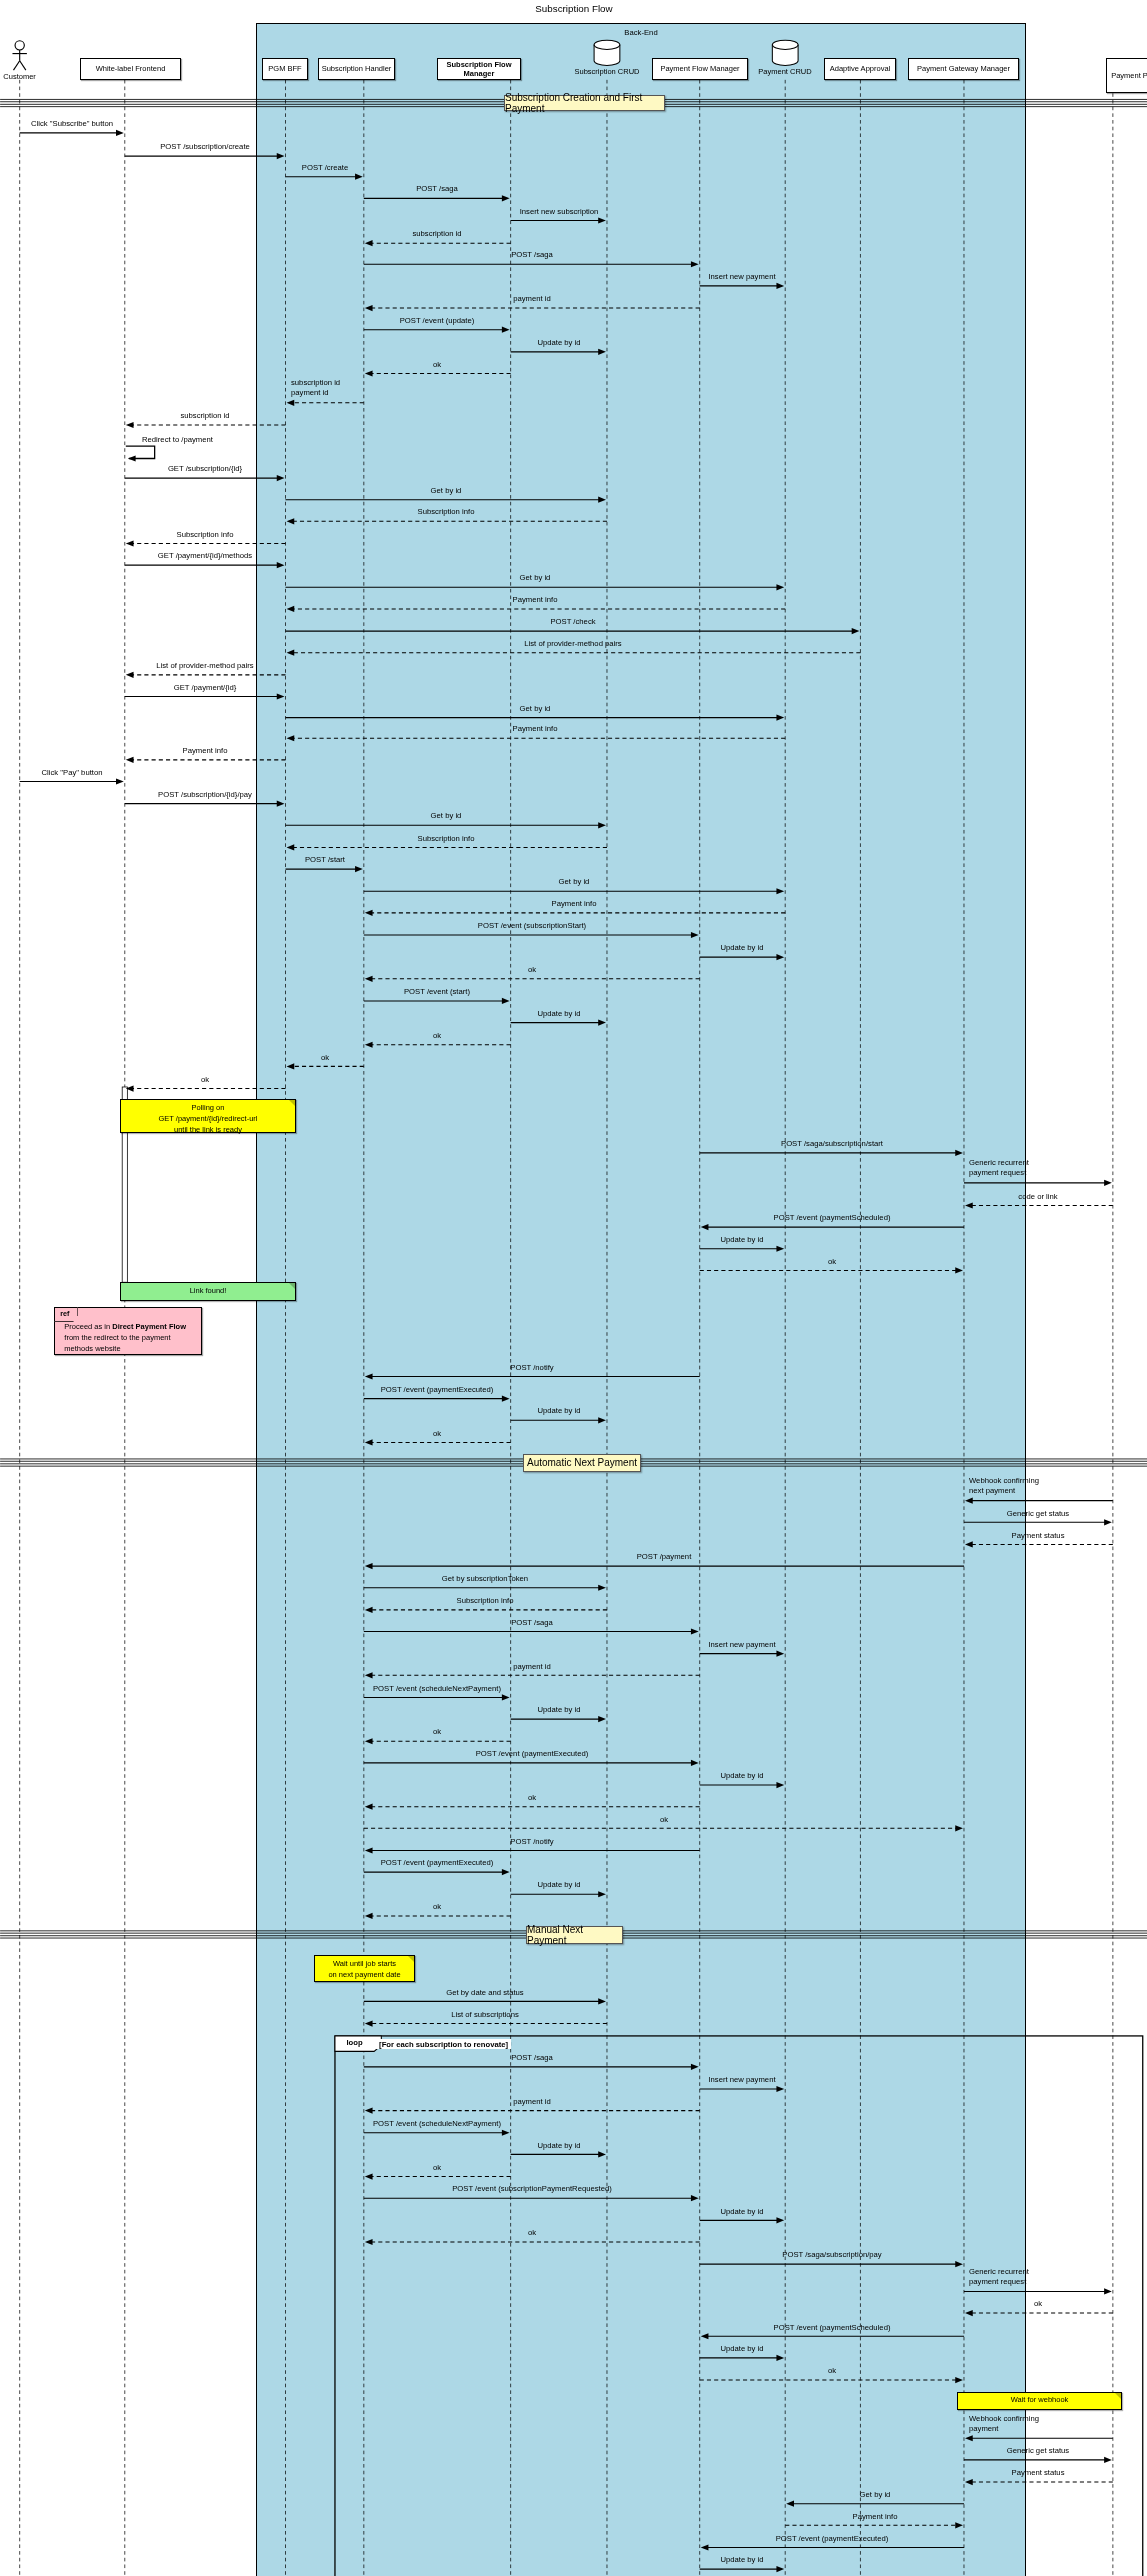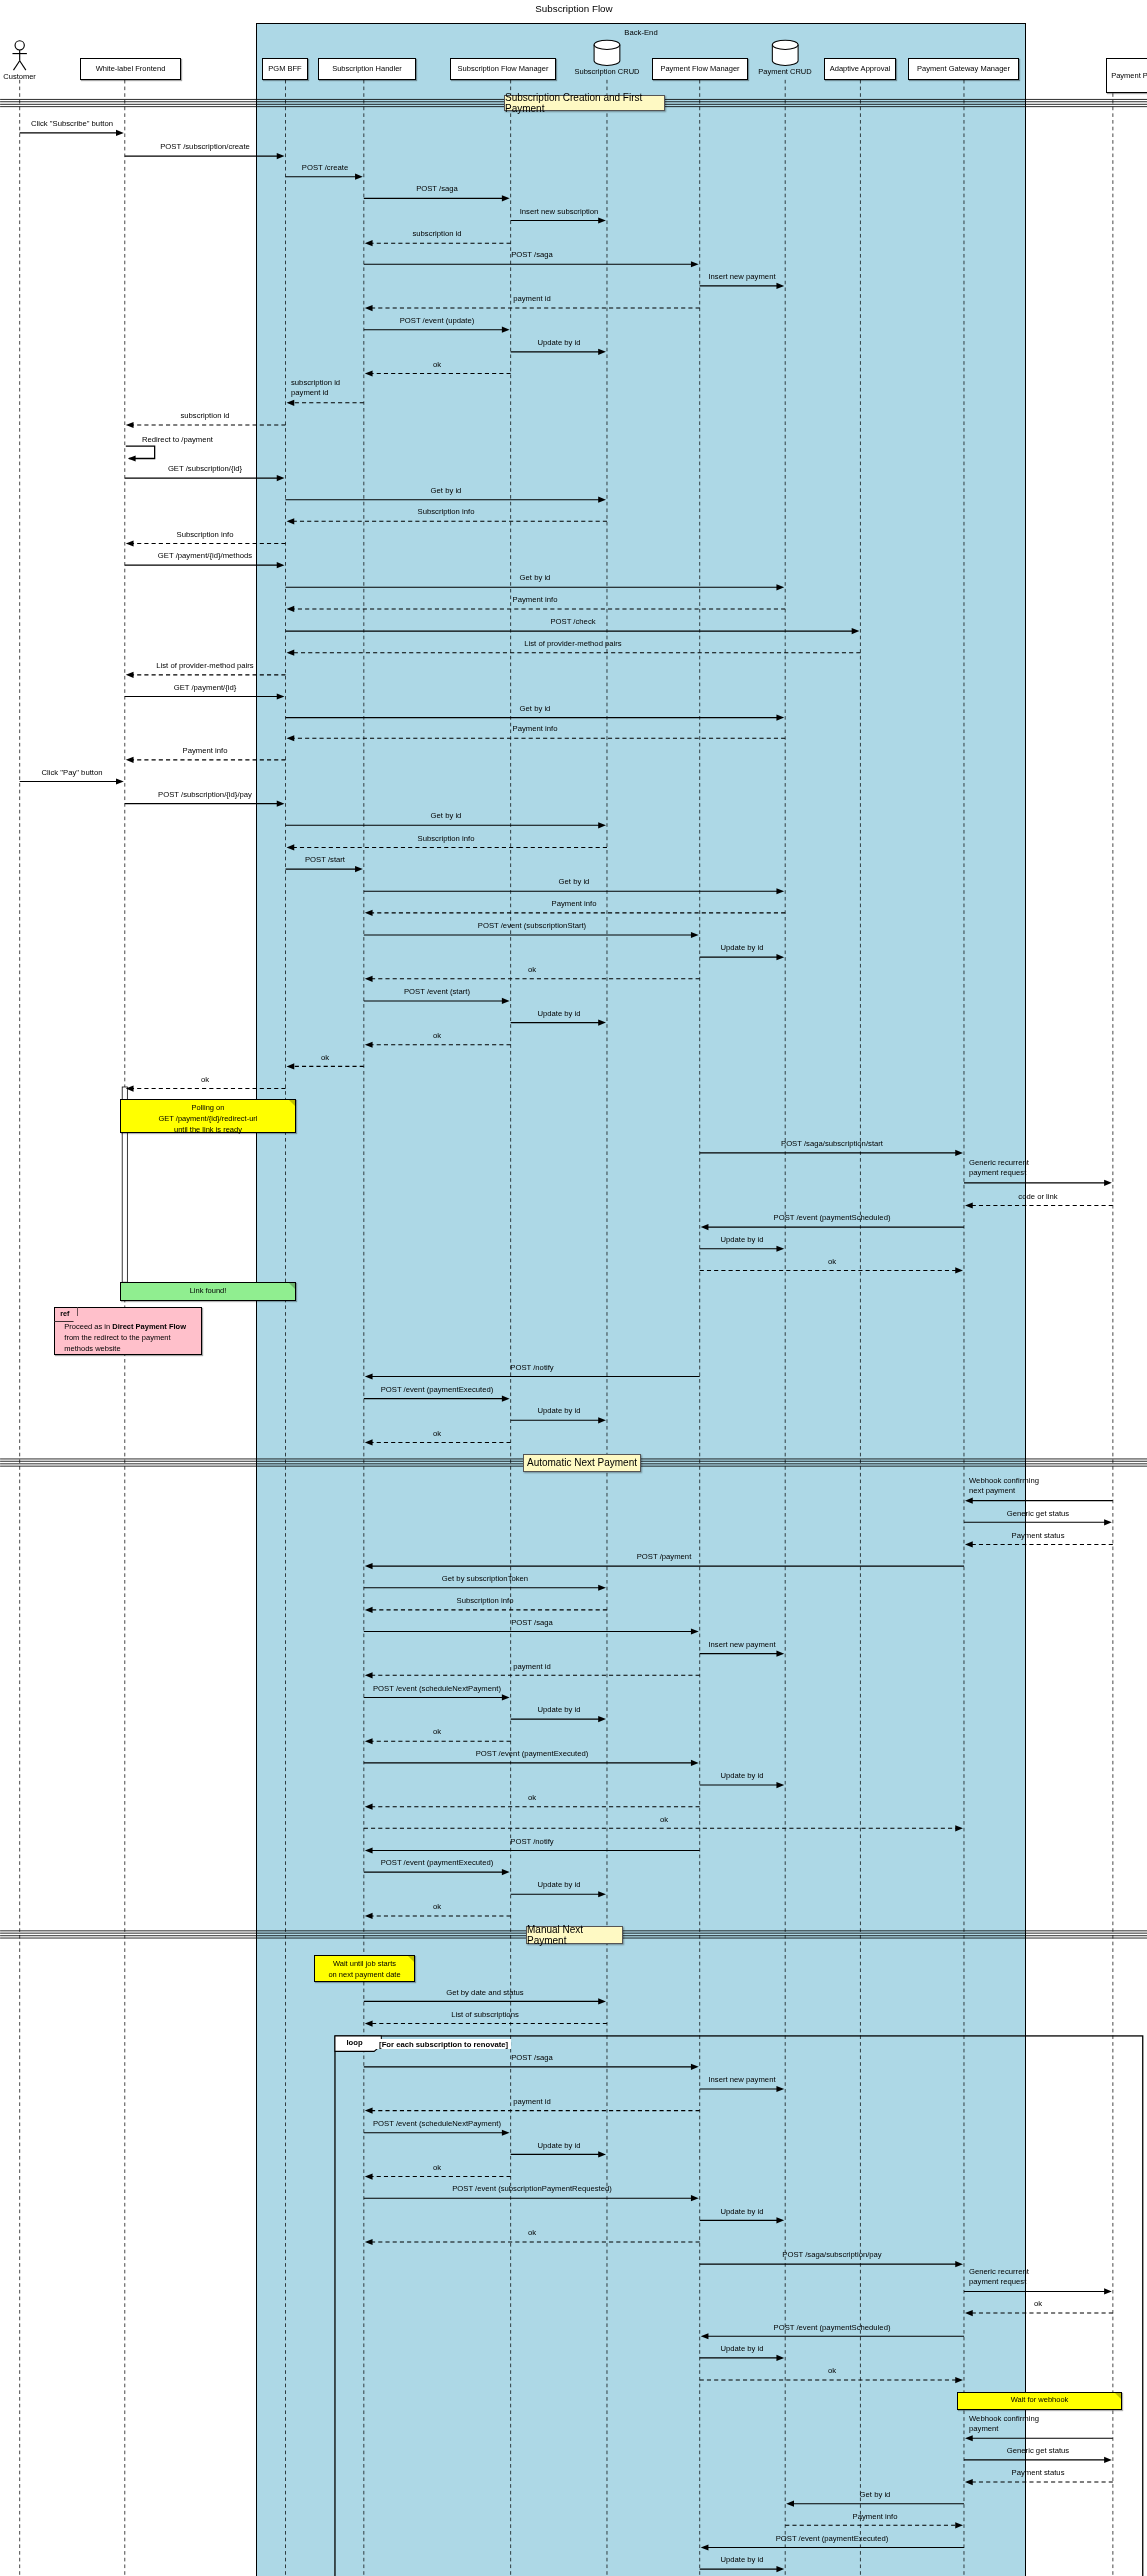--- a/index.html
+++ b/index.html
@@ -414,22 +414,22 @@
       <div class="tag">ref</div>
       <div class="body">
         <div><span>Proceed as in </span><b>Direct Payment Flow</b></div>
         <div><span>from the redirect to the payment</span></div>
         <div><span>methods website</span></div>
       </div>
     </div>
     <div class="plabel" style="left: 19.6px; top: 72px;">Customer</div>
     <div class="pbox" style="left: 80px; top: 58px; width: 101px; height: 21.6px;">White-label Frontend</div>
     <div class="pbox" style="left: 262px; top: 58px; width: 46px; height: 21.6px;">PGM BFF</div>
-    <div class="pbox" style="left: 318px; top: 58px; width: 98px; height: 21.6px; text-align: right;">Subscription Handler</div>
-    <div class="pbox" style="left: 450px; top: 58px; width: 106px; height: 21.6px;">Subscription Flow Manager</div>
+    <div class="pbox" style="left: 318px; top: 58px; width: 77px; height: 21.6px; text-align: right;">Subscription Handler</div>
+    <div class="pbox" style="left: 437px; top: 58px; width: 84px; height: 21.6px; font-weight: bold;">Subscription Flow Manager</div>
     <div class="plabel" style="left: 607px; top: 67px;">Subscription CRUD</div>
     <div class="pbox" style="left: 652px; top: 58px; width: 96px; height: 21.6px;">Payment Flow Manager</div>
     <div class="plabel" style="left: 785px; top: 67px;">Payment CRUD</div>
     <div class="pbox" style="left: 824px; top: 58px; width: 72px; height: 21.6px;">Adaptive Approval</div>
     <div class="pbox" style="left: 908px; top: 58px; width: 111px; height: 21.6px;">Payment Gateway Manager</div>
     <div class="pbox" style="left: 1106px; top: 58px; width: 70px; height: 35px;">Payment Provider</div>
     <div class="backend-label" style="left: 641px; top: 28px;">Back-End</div>
     <div class="divider-box" style="left: 504px; top: 95px; width: 161px; height: 15.5px;">Subscription Creation and First Payment</div>
     <div class="divider-box" style="left: 523px; top: 1454px; width: 118px; height: 17.5px;">Automatic Next Payment</div>
     <div class="divider-box" style="left: 526px; top: 1926px; width: 97px; height: 17.5px;">Manual Next Payment</div>

